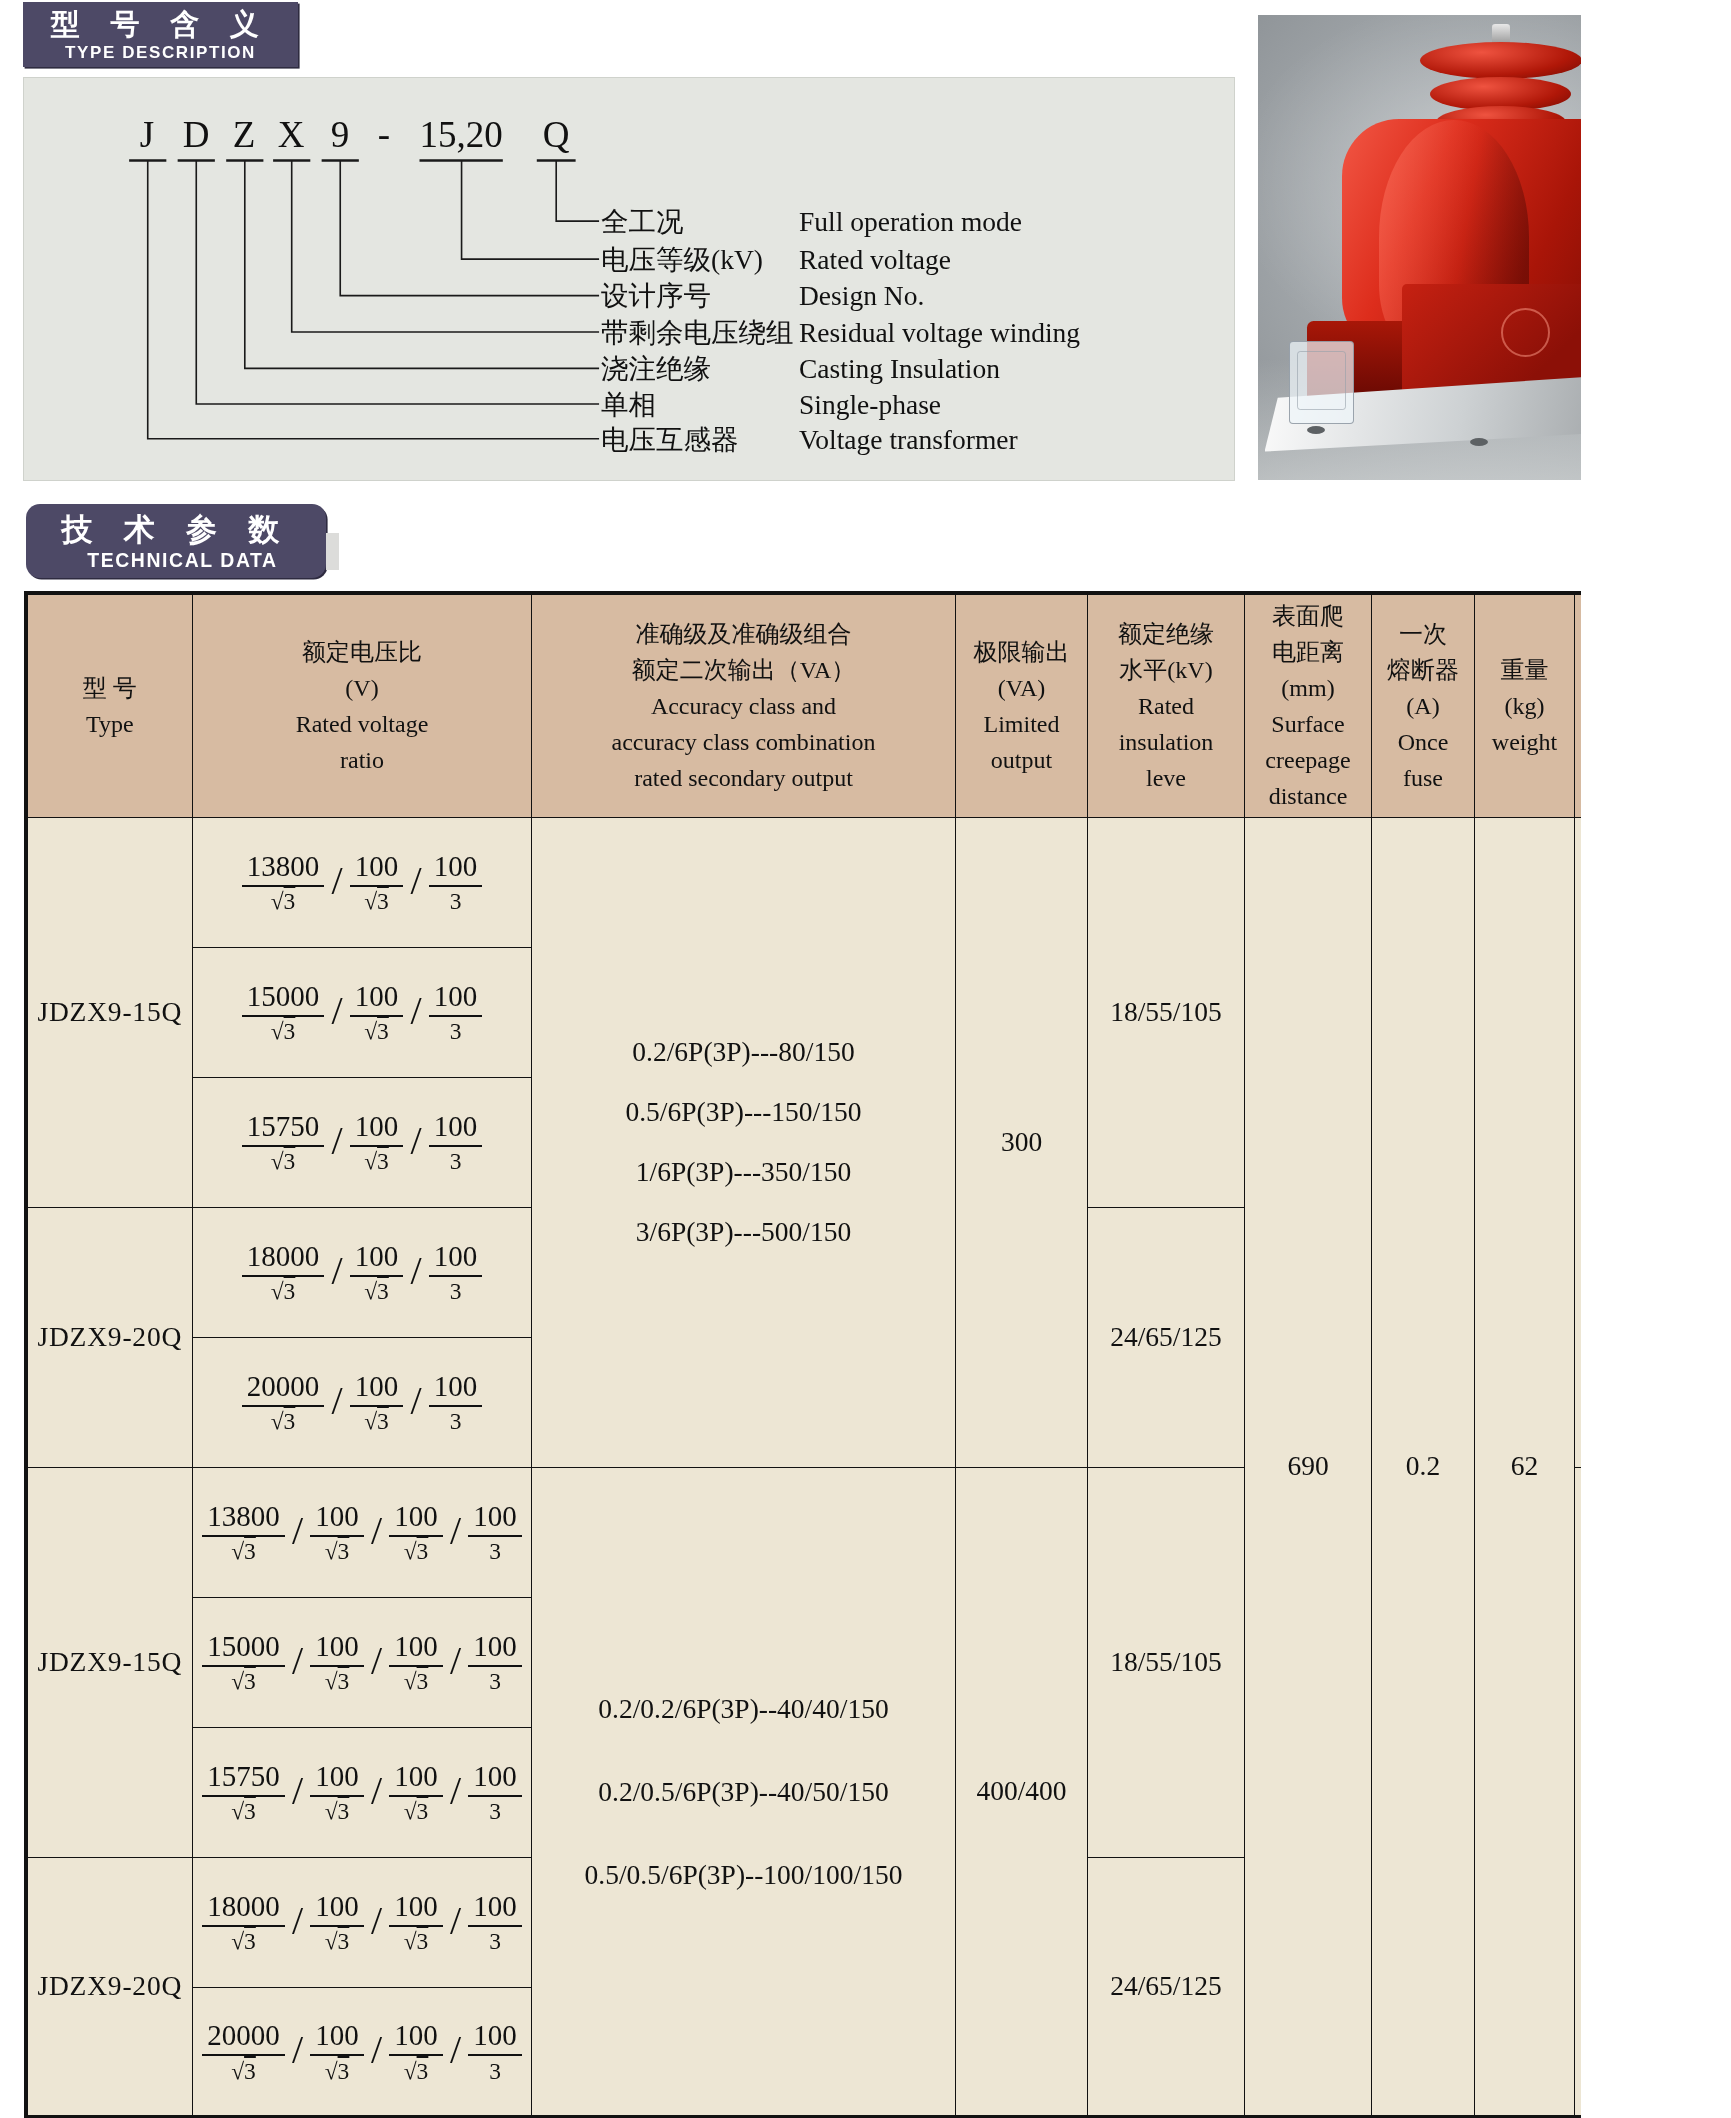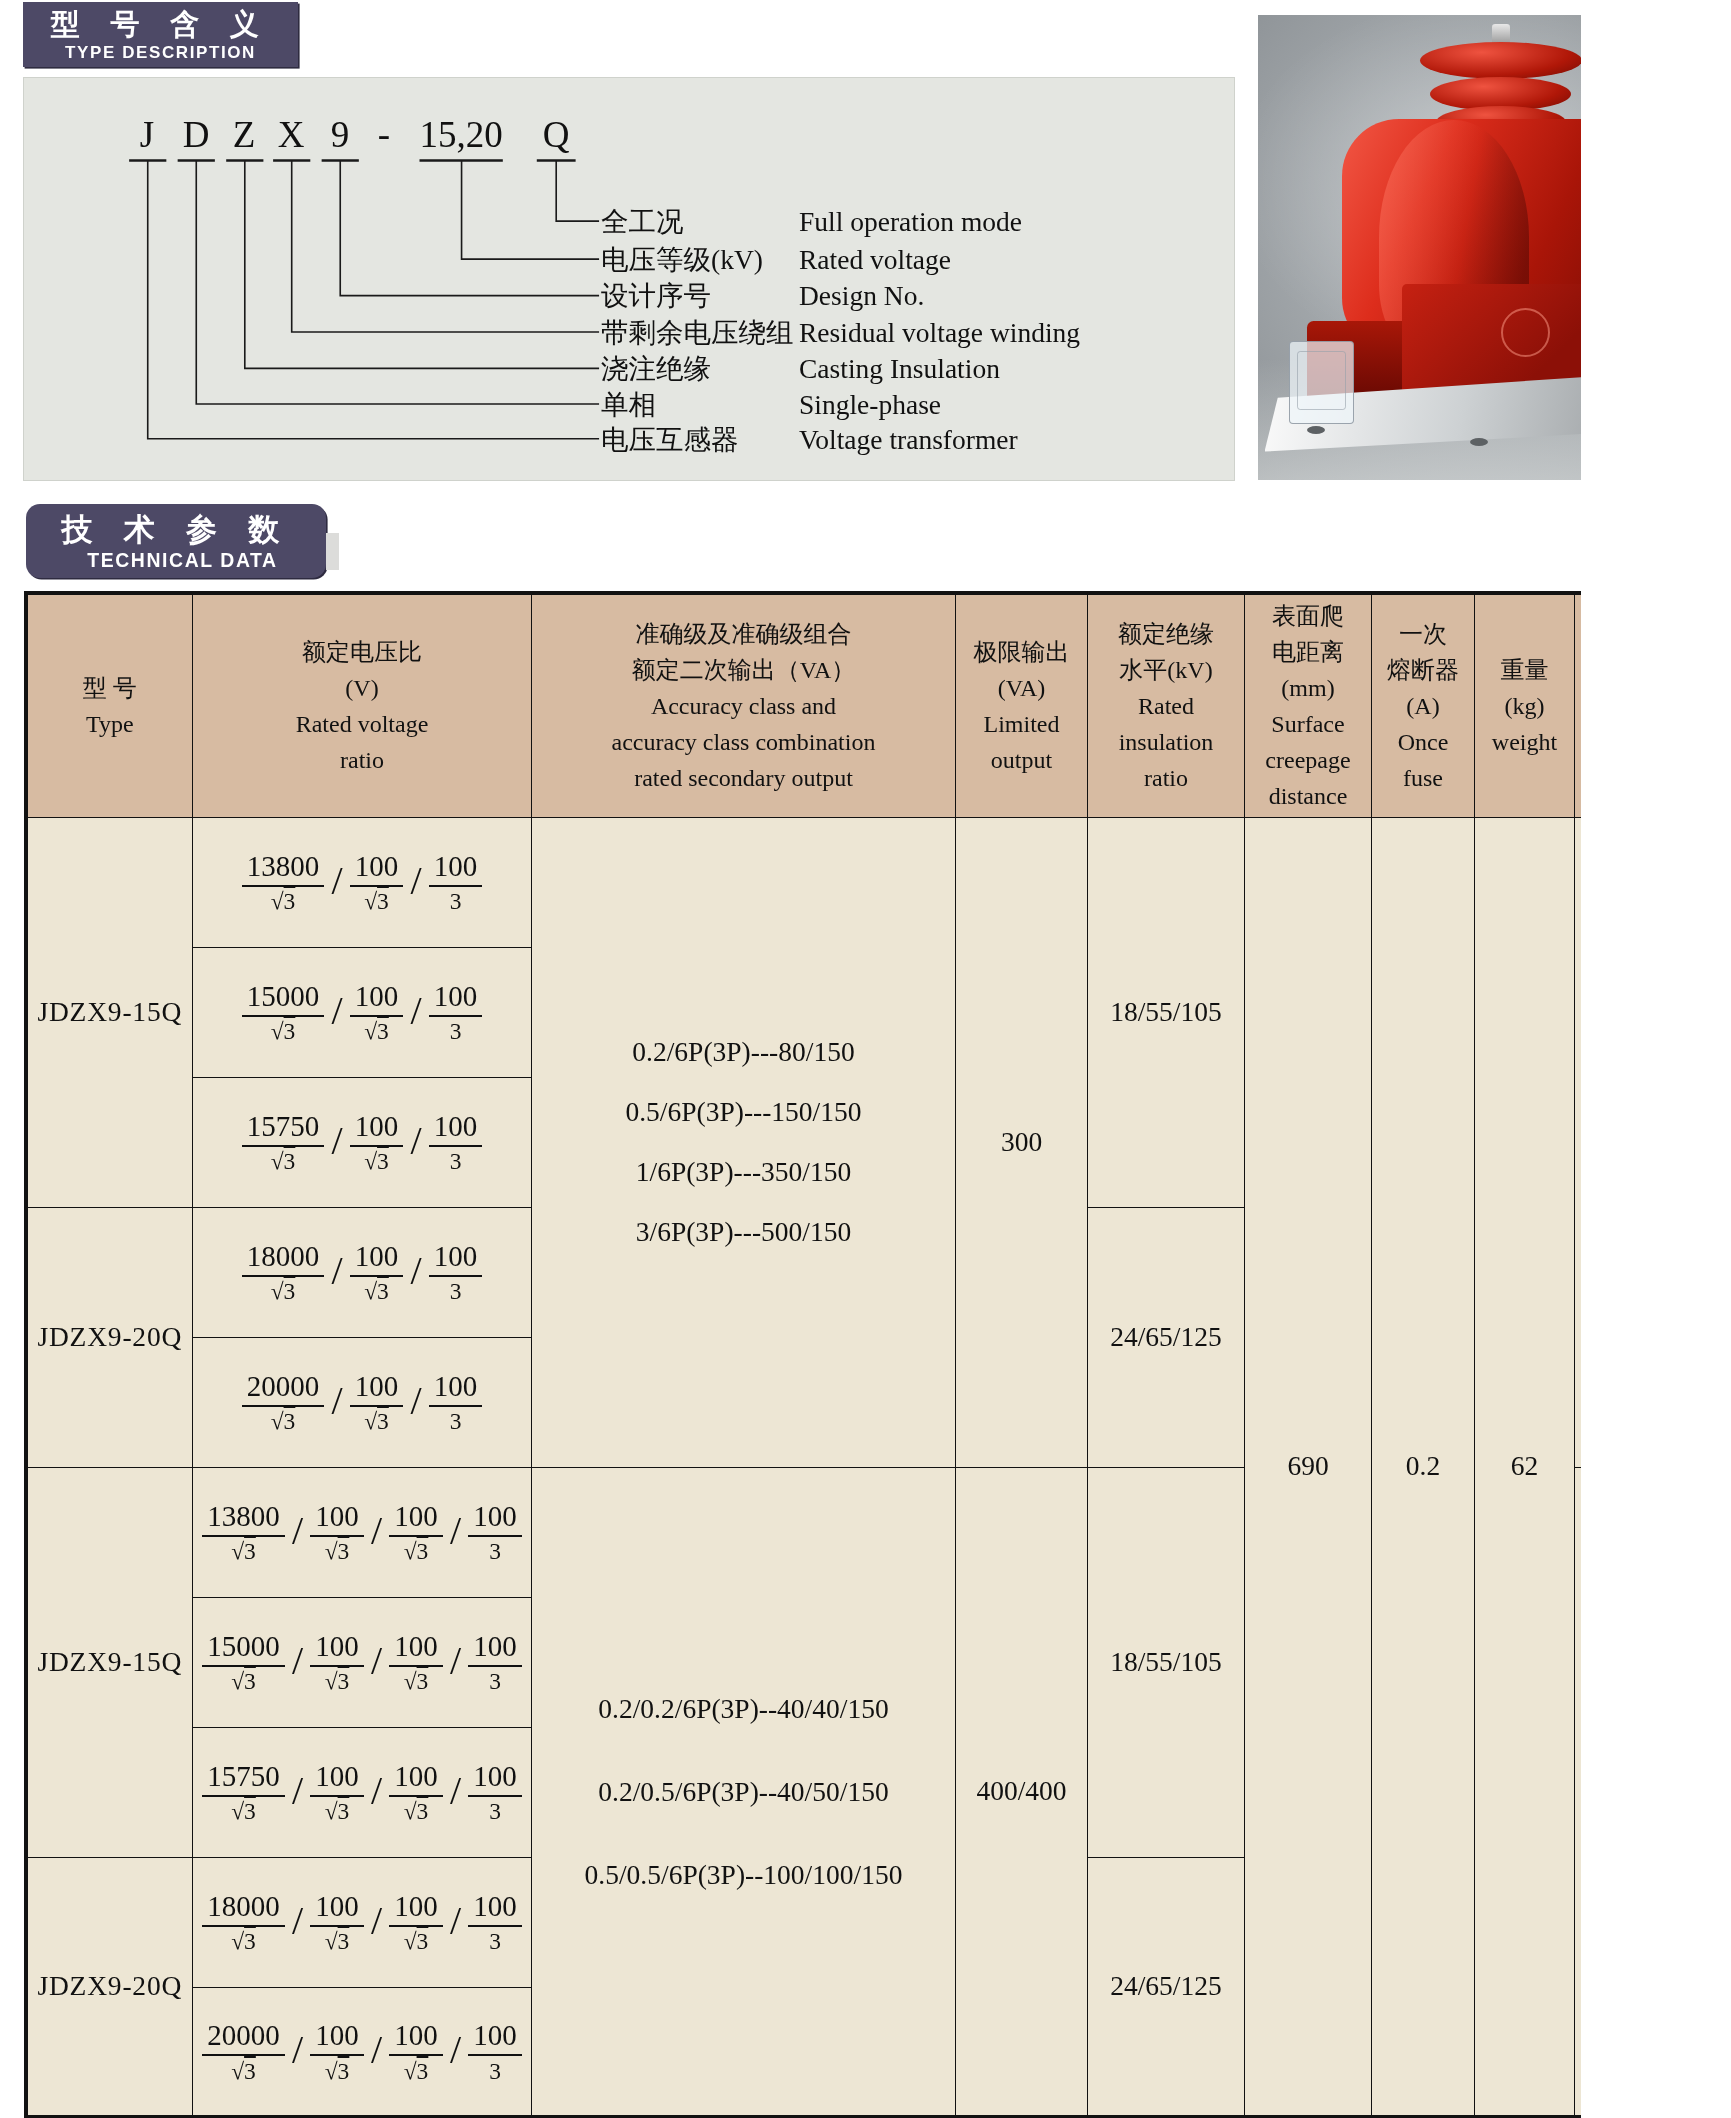--- a/index.html
+++ b/index.html
@@ -219,21 +219,21 @@
 accuracy class combination
 rated secondary output</th>
       <th>极限输出
 (VA)
 Limited
 output</th>
       <th>额定绝缘
 水平(kV)
 Rated
 insulation
-ratio</th>
+leve</th>
       <th>表面爬
 电距离
 (mm)
 Surface
 creepage
 distance</th>
       <th>一次
 熔断器
 (A)
 Once

